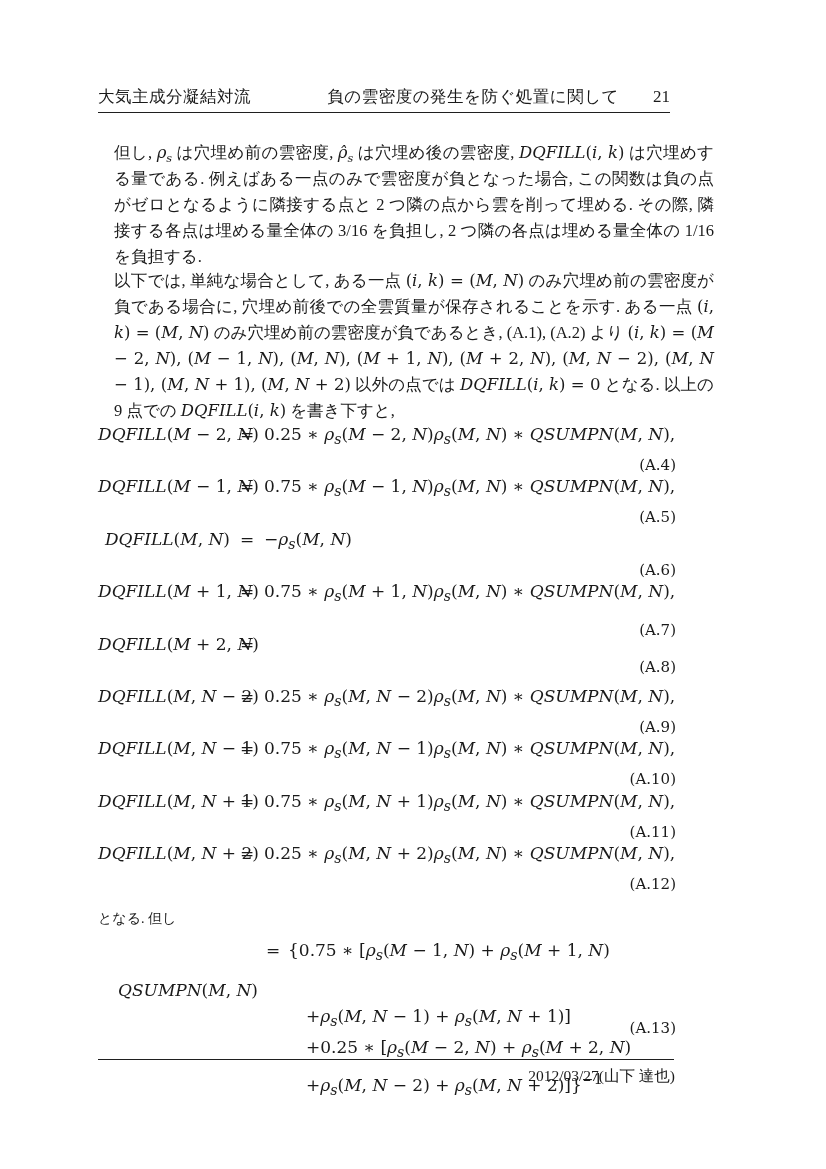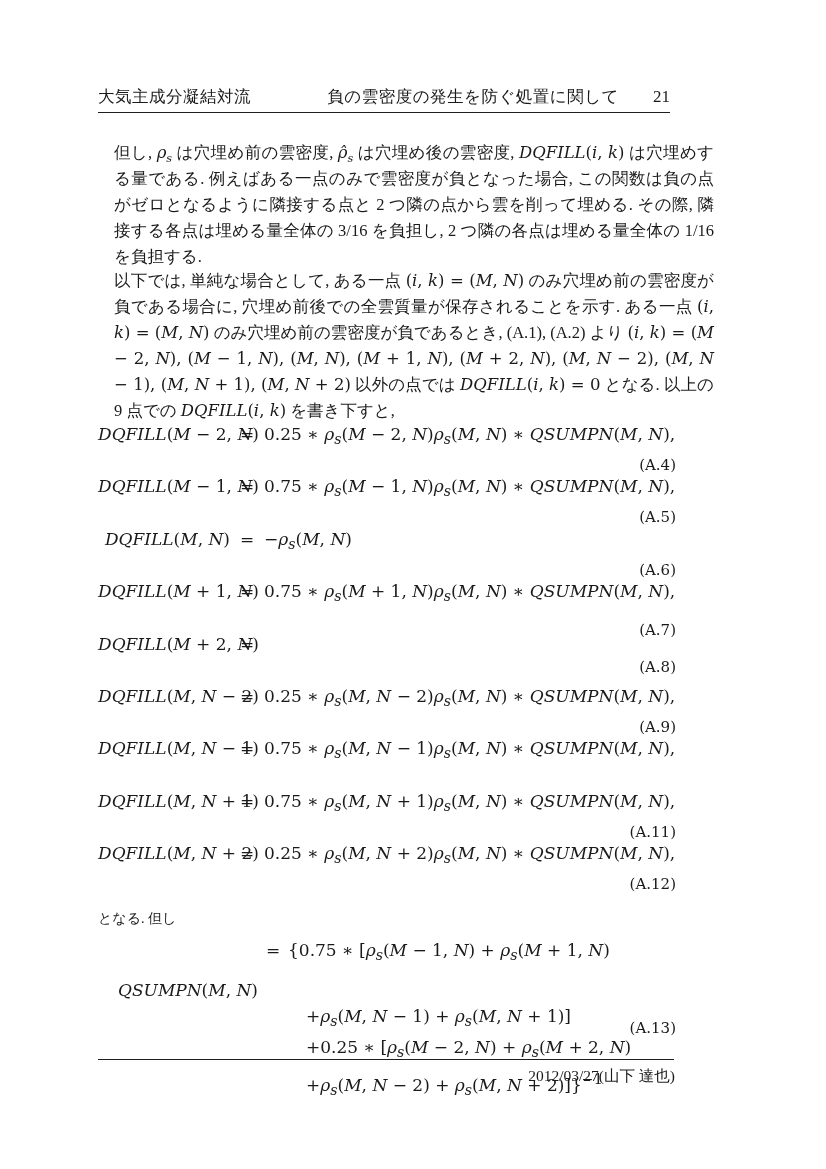--- a/index.html
+++ b/index.html
@@ -147,20 +147,21 @@
       <span class="eq-lhs"><i>DQFILL</i>(<i>M</i>, <i>N</i> − 2)</span>
       <span class="eq-rel">=</span>
       <span class="eq-rhs">0.25 ∗ <i>ρ</i><sub><i>s</i></sub>(<i>M</i>, <i>N</i> − 2)<i>ρ</i><sub><i>s</i></sub>(<i>M</i>, <i>N</i>) ∗ <i>QSUMPN</i>(<i>M</i>, <i>N</i>),</span>
     </div>
     <div class="eqnum" style="top: 714px;">(A.9)</div>
     <div class="eqrow" style="top: 735px;">
       <span class="eq-lhs"><i>DQFILL</i>(<i>M</i>, <i>N</i> − 1)</span>
       <span class="eq-rel">=</span>
       <span class="eq-rhs">0.75 ∗ <i>ρ</i><sub><i>s</i></sub>(<i>M</i>, <i>N</i> − 1)<i>ρ</i><sub><i>s</i></sub>(<i>M</i>, <i>N</i>) ∗ <i>QSUMPN</i>(<i>M</i>, <i>N</i>),</span>
     </div>
+    <div class="eqnum" style="top: 766px;">(A.10)</div>
     <div class="eqrow" style="top: 788px;">
       <span class="eq-lhs"><i>DQFILL</i>(<i>M</i>, <i>N</i> + 1)</span>
       <span class="eq-rel">=</span>
       <span class="eq-rhs">0.75 ∗ <i>ρ</i><sub><i>s</i></sub>(<i>M</i>, <i>N</i> + 1)<i>ρ</i><sub><i>s</i></sub>(<i>M</i>, <i>N</i>) ∗ <i>QSUMPN</i>(<i>M</i>, <i>N</i>),</span>
     </div>
     <div class="eqnum" style="top: 819px;">(A.11)</div>
     <div class="eqrow" style="top: 840px;">
       <span class="eq-lhs"><i>DQFILL</i>(<i>M</i>, <i>N</i> + 2)</span>
       <span class="eq-rel">=</span>
       <span class="eq-rhs">0.25 ∗ <i>ρ</i><sub><i>s</i></sub>(<i>M</i>, <i>N</i> + 2)<i>ρ</i><sub><i>s</i></sub>(<i>M</i>, <i>N</i>) ∗ <i>QSUMPN</i>(<i>M</i>, <i>N</i>),</span>

